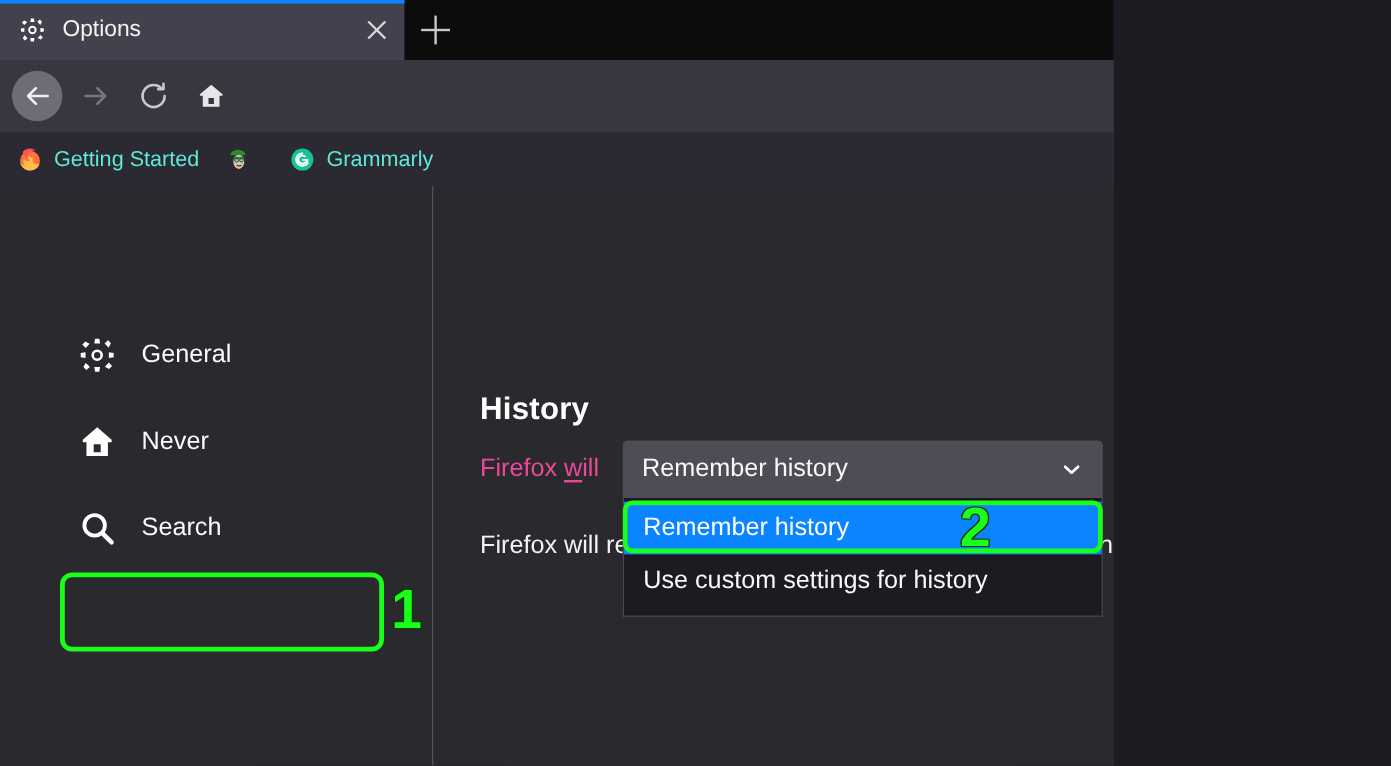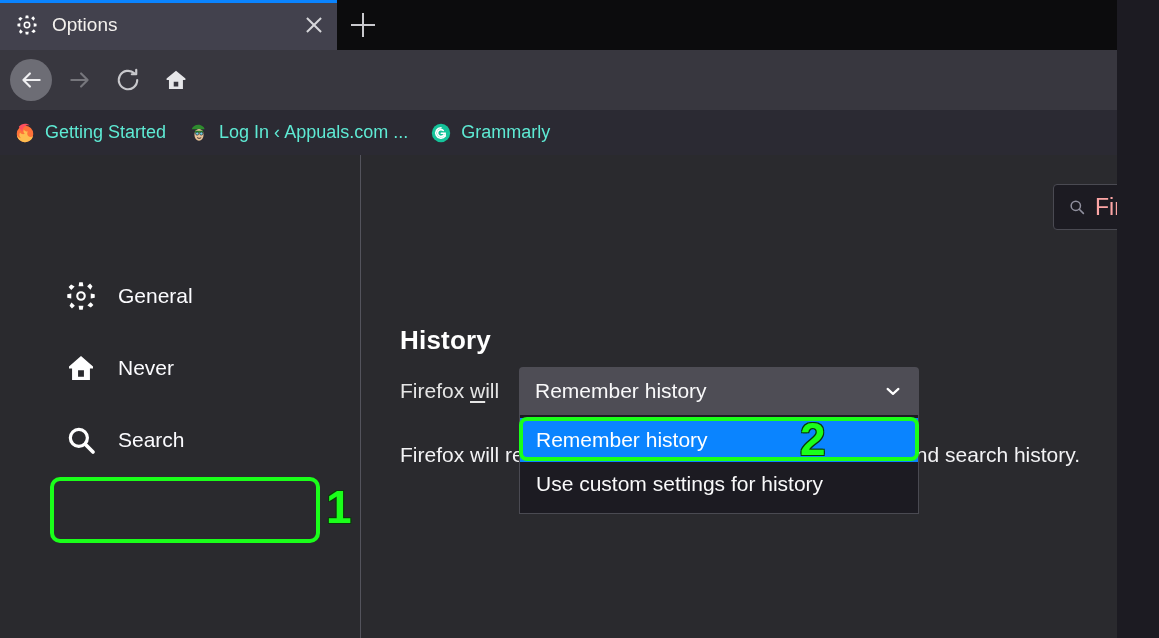--- a/index.html
+++ b/index.html
@@ -9,21 +9,21 @@
   }
   body {
     width: 1159px;
     height: 638px;
     overflow: hidden;
     font-family: "Liberation Sans", sans-serif;
     -webkit-font-smoothing: antialiased;
   }
   #app {
     position: relative;
-    width: 1117px;
+    width: 928px;
     height: 638px;
     background: #2b2a33;
     overflow: hidden;
   }
 
   
   .tabstrip {
     position: absolute;
     left: 0; top: 0;
     width: 1159px; height: 50px;
@@ -253,21 +253,21 @@
     position: absolute;
     left: 400px; top: 325px;
     color: #ffffff;
     font-size: 26px;
     font-weight: bold;
     letter-spacing: 0.2px;
   }
   .field-label {
     position: absolute;
     left: 400px; top: 379px;
-    color: #e5e5e5;
+    color: #ec4899;
     font-size: 21px;
     white-space: nowrap;
   }
   .field-label u { text-underline-offset: 3px; }
 
   .desc-text {
     position: absolute;
     left: 400px; top: 443px;
     width: 740px;
     color: #f2f2f4;
@@ -434,21 +434,20 @@
     </span>
     <span class="bm">
       <svg class="bm-icon" viewBox="0 0 24 24">
         <path d="M4 8c1-4 6-6 10-4.5 3 1.2 4 3 4 4.5H4z" fill="#2e8b2e"></path>
         <ellipse cx="12" cy="14" rx="5" ry="6.5" fill="#e8c49a"></ellipse>
         <path d="M7.5 9.5h9v2.2h-9z" fill="#2e8b2e"></path>
         <circle cx="10" cy="12.6" r="1.7" fill="#6fd3e8" stroke="#1c1b22" stroke-width="0.7"></circle>
         <circle cx="14.5" cy="12.6" r="1.7" fill="#6fd3e8" stroke="#1c1b22" stroke-width="0.7"></circle>
         <path d="M10 17c1.4 1.1 3 1.1 4.4 0" fill="none" stroke="#1c1b22" stroke-width="1"></path>
       </svg>
-      <span class="bm-label">Log In ‹ Appuals.com ...</span>
     </span>
     <span class="bm">
       <svg class="bm-icon" viewBox="0 0 24 24">
         <circle cx="12" cy="12" r="10" fill="#15c39a"></circle>
         <path d="M12 6.3a5.7 5.7 0 1 0 4.6 9.1l-1.6-1.2a3.7 3.7 0 1 1-0.5-4.9" fill="none" stroke="#ffffff" stroke-width="1.7" stroke-linecap="round"></path>
         <path d="M12.3 12.2h4.2v2.6" fill="none" stroke="#ffffff" stroke-width="1.7" stroke-linecap="round"></path>
       </svg>
       <span class="bm-label">Grammarly</span>
     </span>
   </div>

